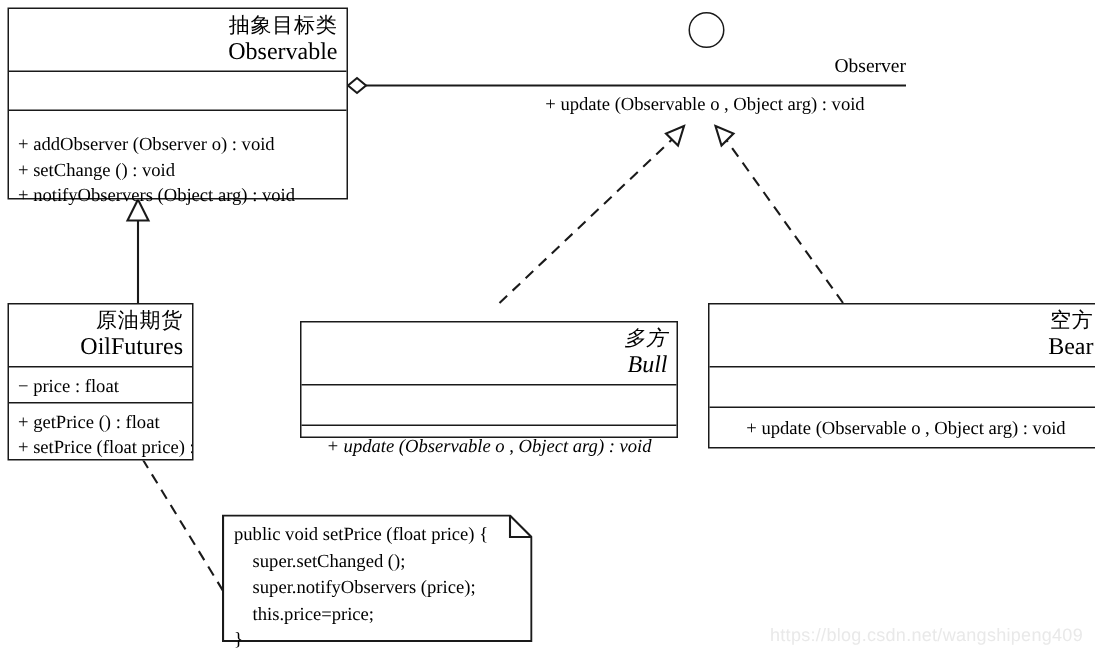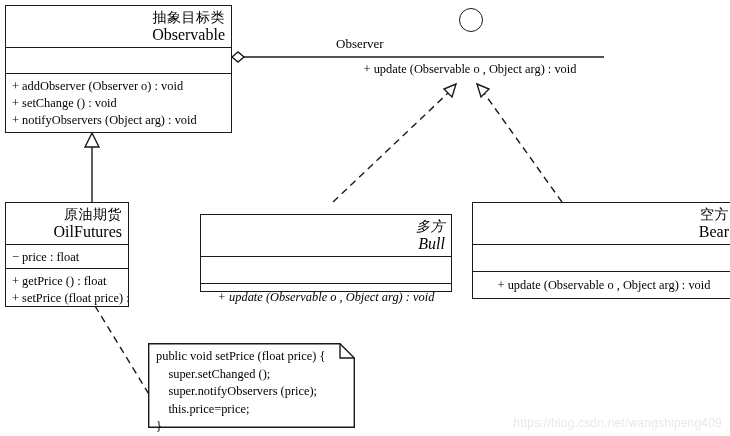--- a/index.html
+++ b/index.html
@@ -40,21 +40,21 @@
   .member.center{text-align:center;}
 
   
   .iface{position:absolute;}
   .iface-circle{
     position:absolute;
     width:22px;height:22px;border-radius:50%;
     border:1.4px solid #1a1a1a;background:#fff;
   }
   .iface-label{
-    position:absolute;text-align:left;font-size:13px;white-space:nowrap;
+    position:absolute;text-align:right;font-size:13px;white-space:nowrap;
   }
   .iface-op{
     position:absolute;text-align:center;font-size:12.4px;white-space:nowrap;
   }
 
   
   .note{
     position:absolute;
     box-sizing:border-box;
     background:#ffffff;
@@ -112,21 +112,21 @@
       <line x1="336" y1="57" x2="604" y2="57" stroke="#1a1a1a" stroke-width="1.4"></line>
     </g>
   </svg>
 
   <div class="uml-class" style="left:5px;top:5px;width:227px;height:128px;">
     <div class="uml-compartment uml-name" style="height:42px;">
       <div class="cn-zh">抽象目标类</div>
       <div class="cn-en">Observable</div>
     </div>
     <div class="uml-compartment" style="height:26px;"></div>
-    <div class="uml-compartment last" style="height:58px;padding-top:4px;">
+    <div class="uml-compartment last" style="height:58px;padding-top:4px;margin-top:10px;">
       <div class="member">+ addObserver (Observer o)&nbsp;:&nbsp;void</div>
       <div class="member">+ setChange ()&nbsp;:&nbsp;void</div>
       <div class="member">+ notifyObservers (Object arg)&nbsp;:&nbsp;void</div>
     </div>
   </div>
 
   <div class="iface" style="left:336px;top:5px;width:268px;height:75px;">
     <div class="iface-circle" style="left:123px;top:3px;"></div>
     <div class="iface-label" style="left:0;top:31px;width:268px;">Observer</div>
     <div class="iface-op" style="left:0;top:57px;width:268px;">+ update (Observable o&nbsp;,&nbsp;Object arg)&nbsp;:&nbsp;void</div>

